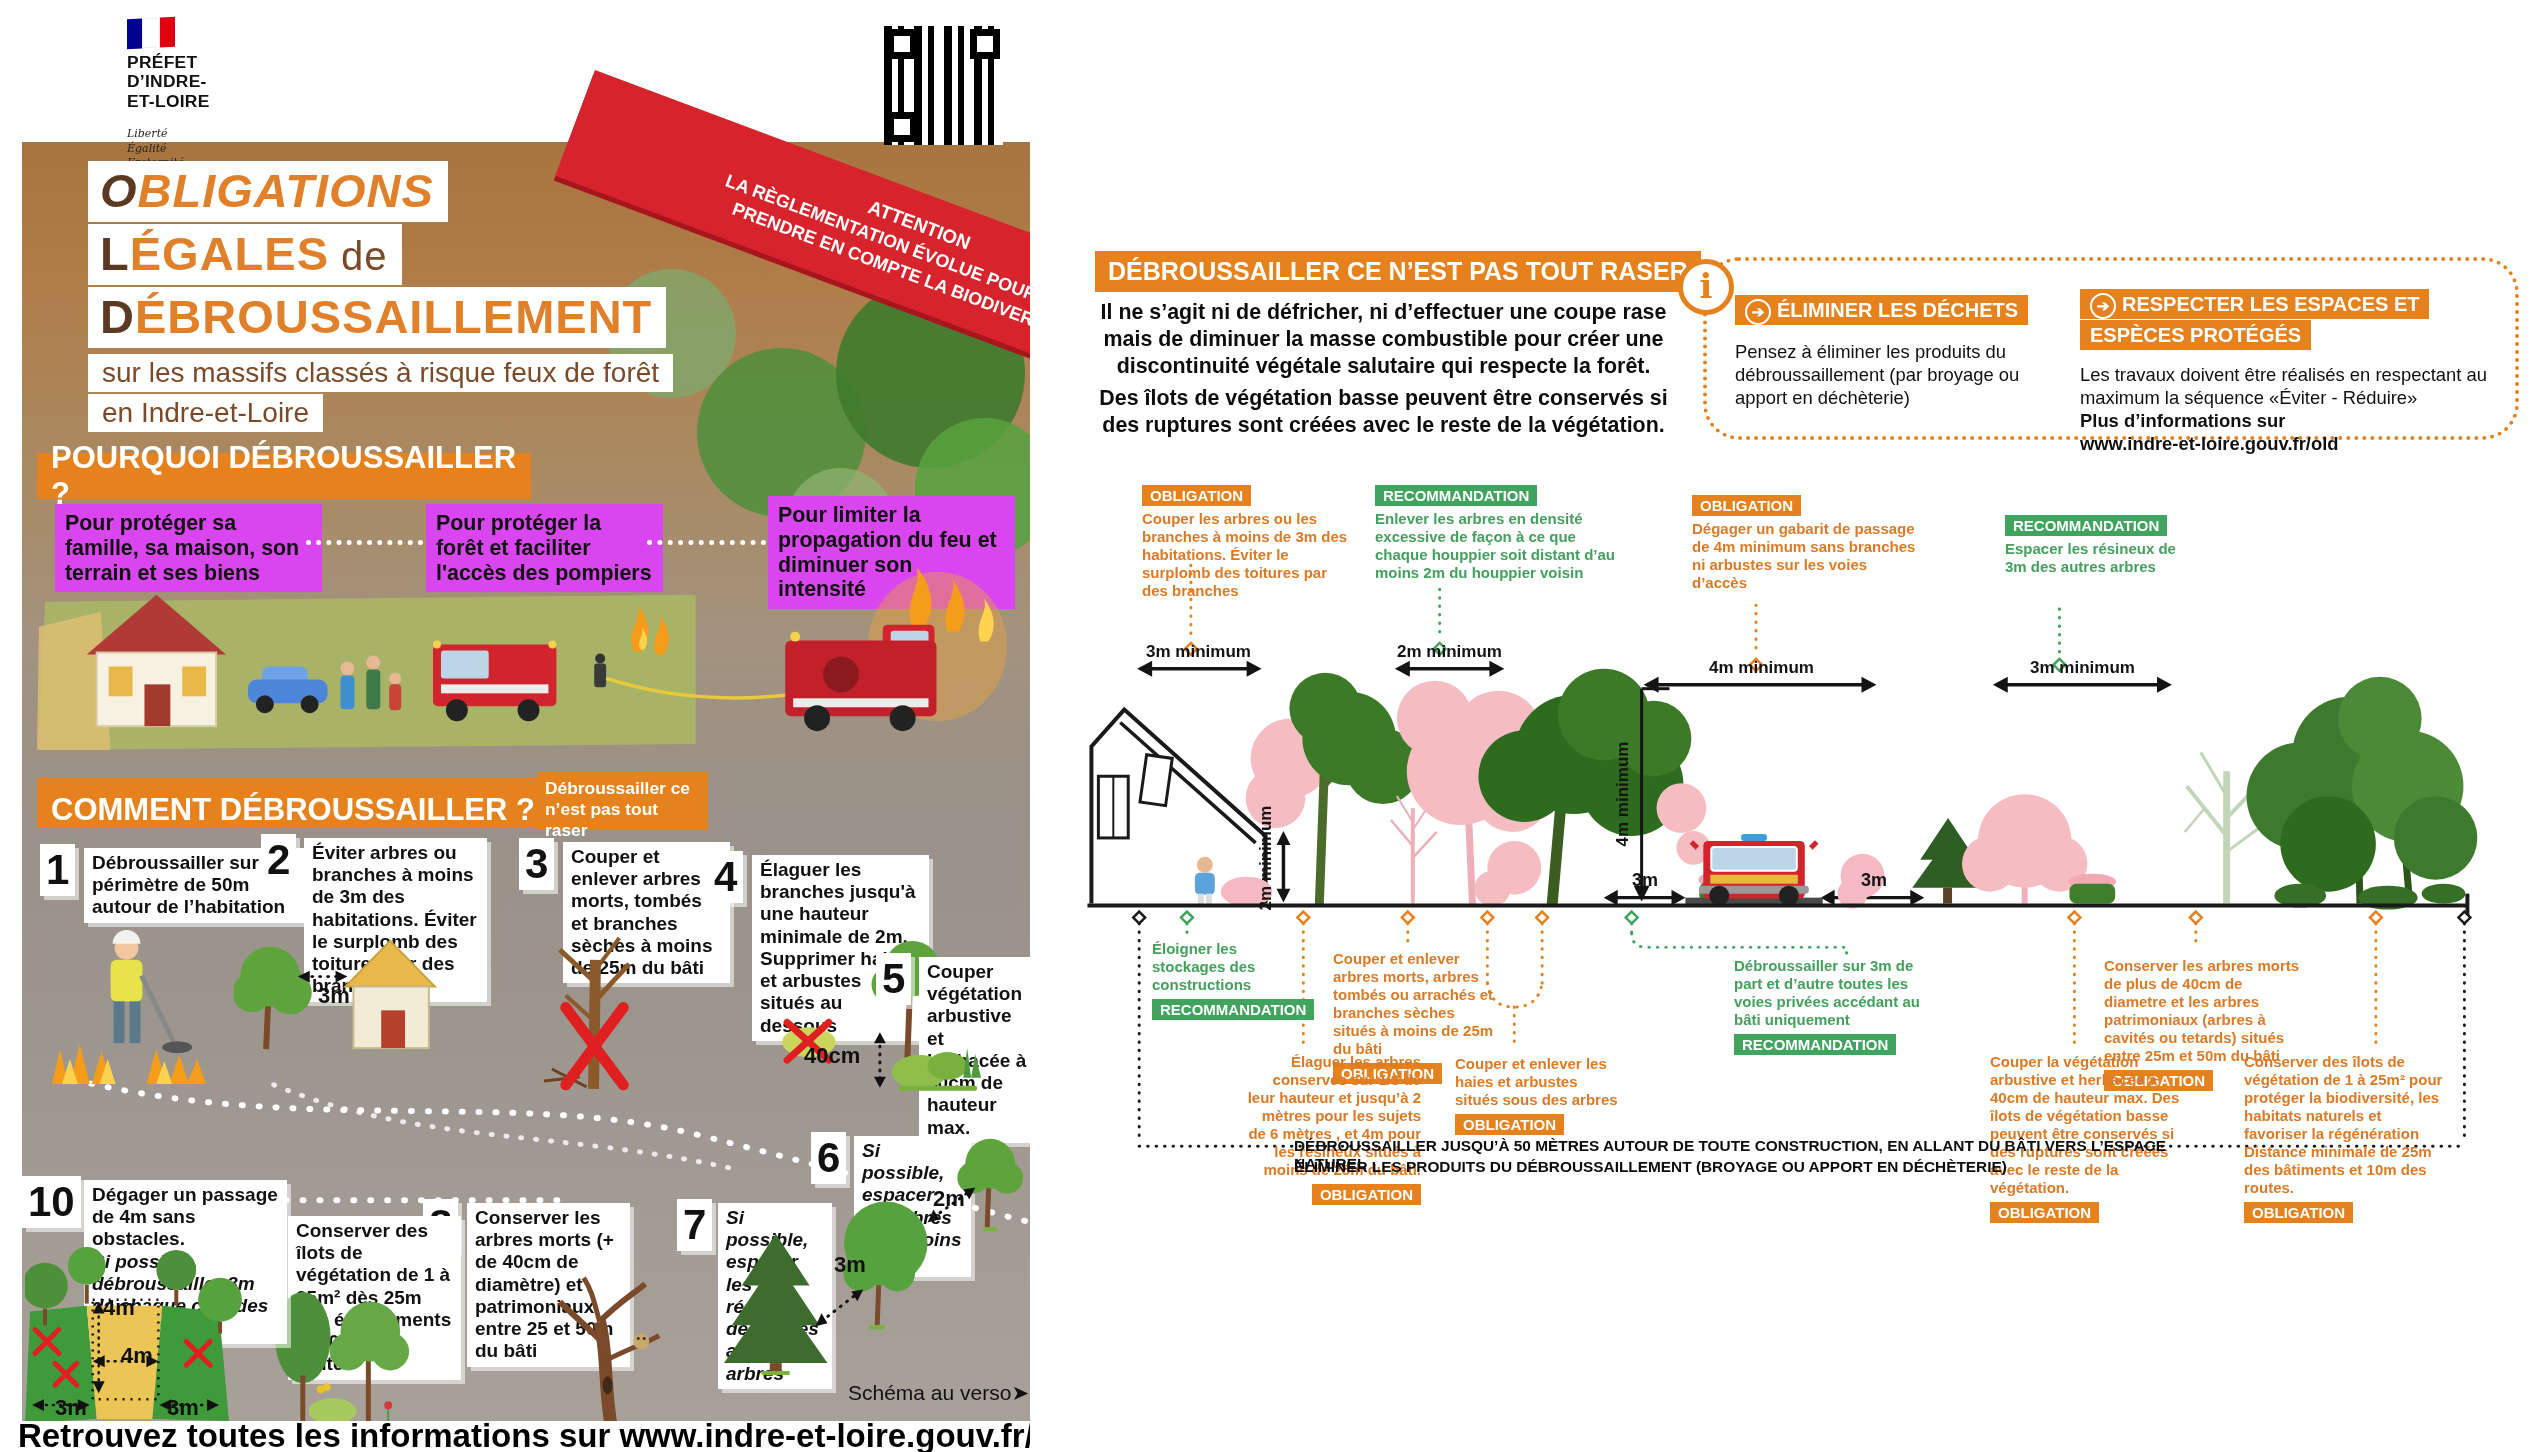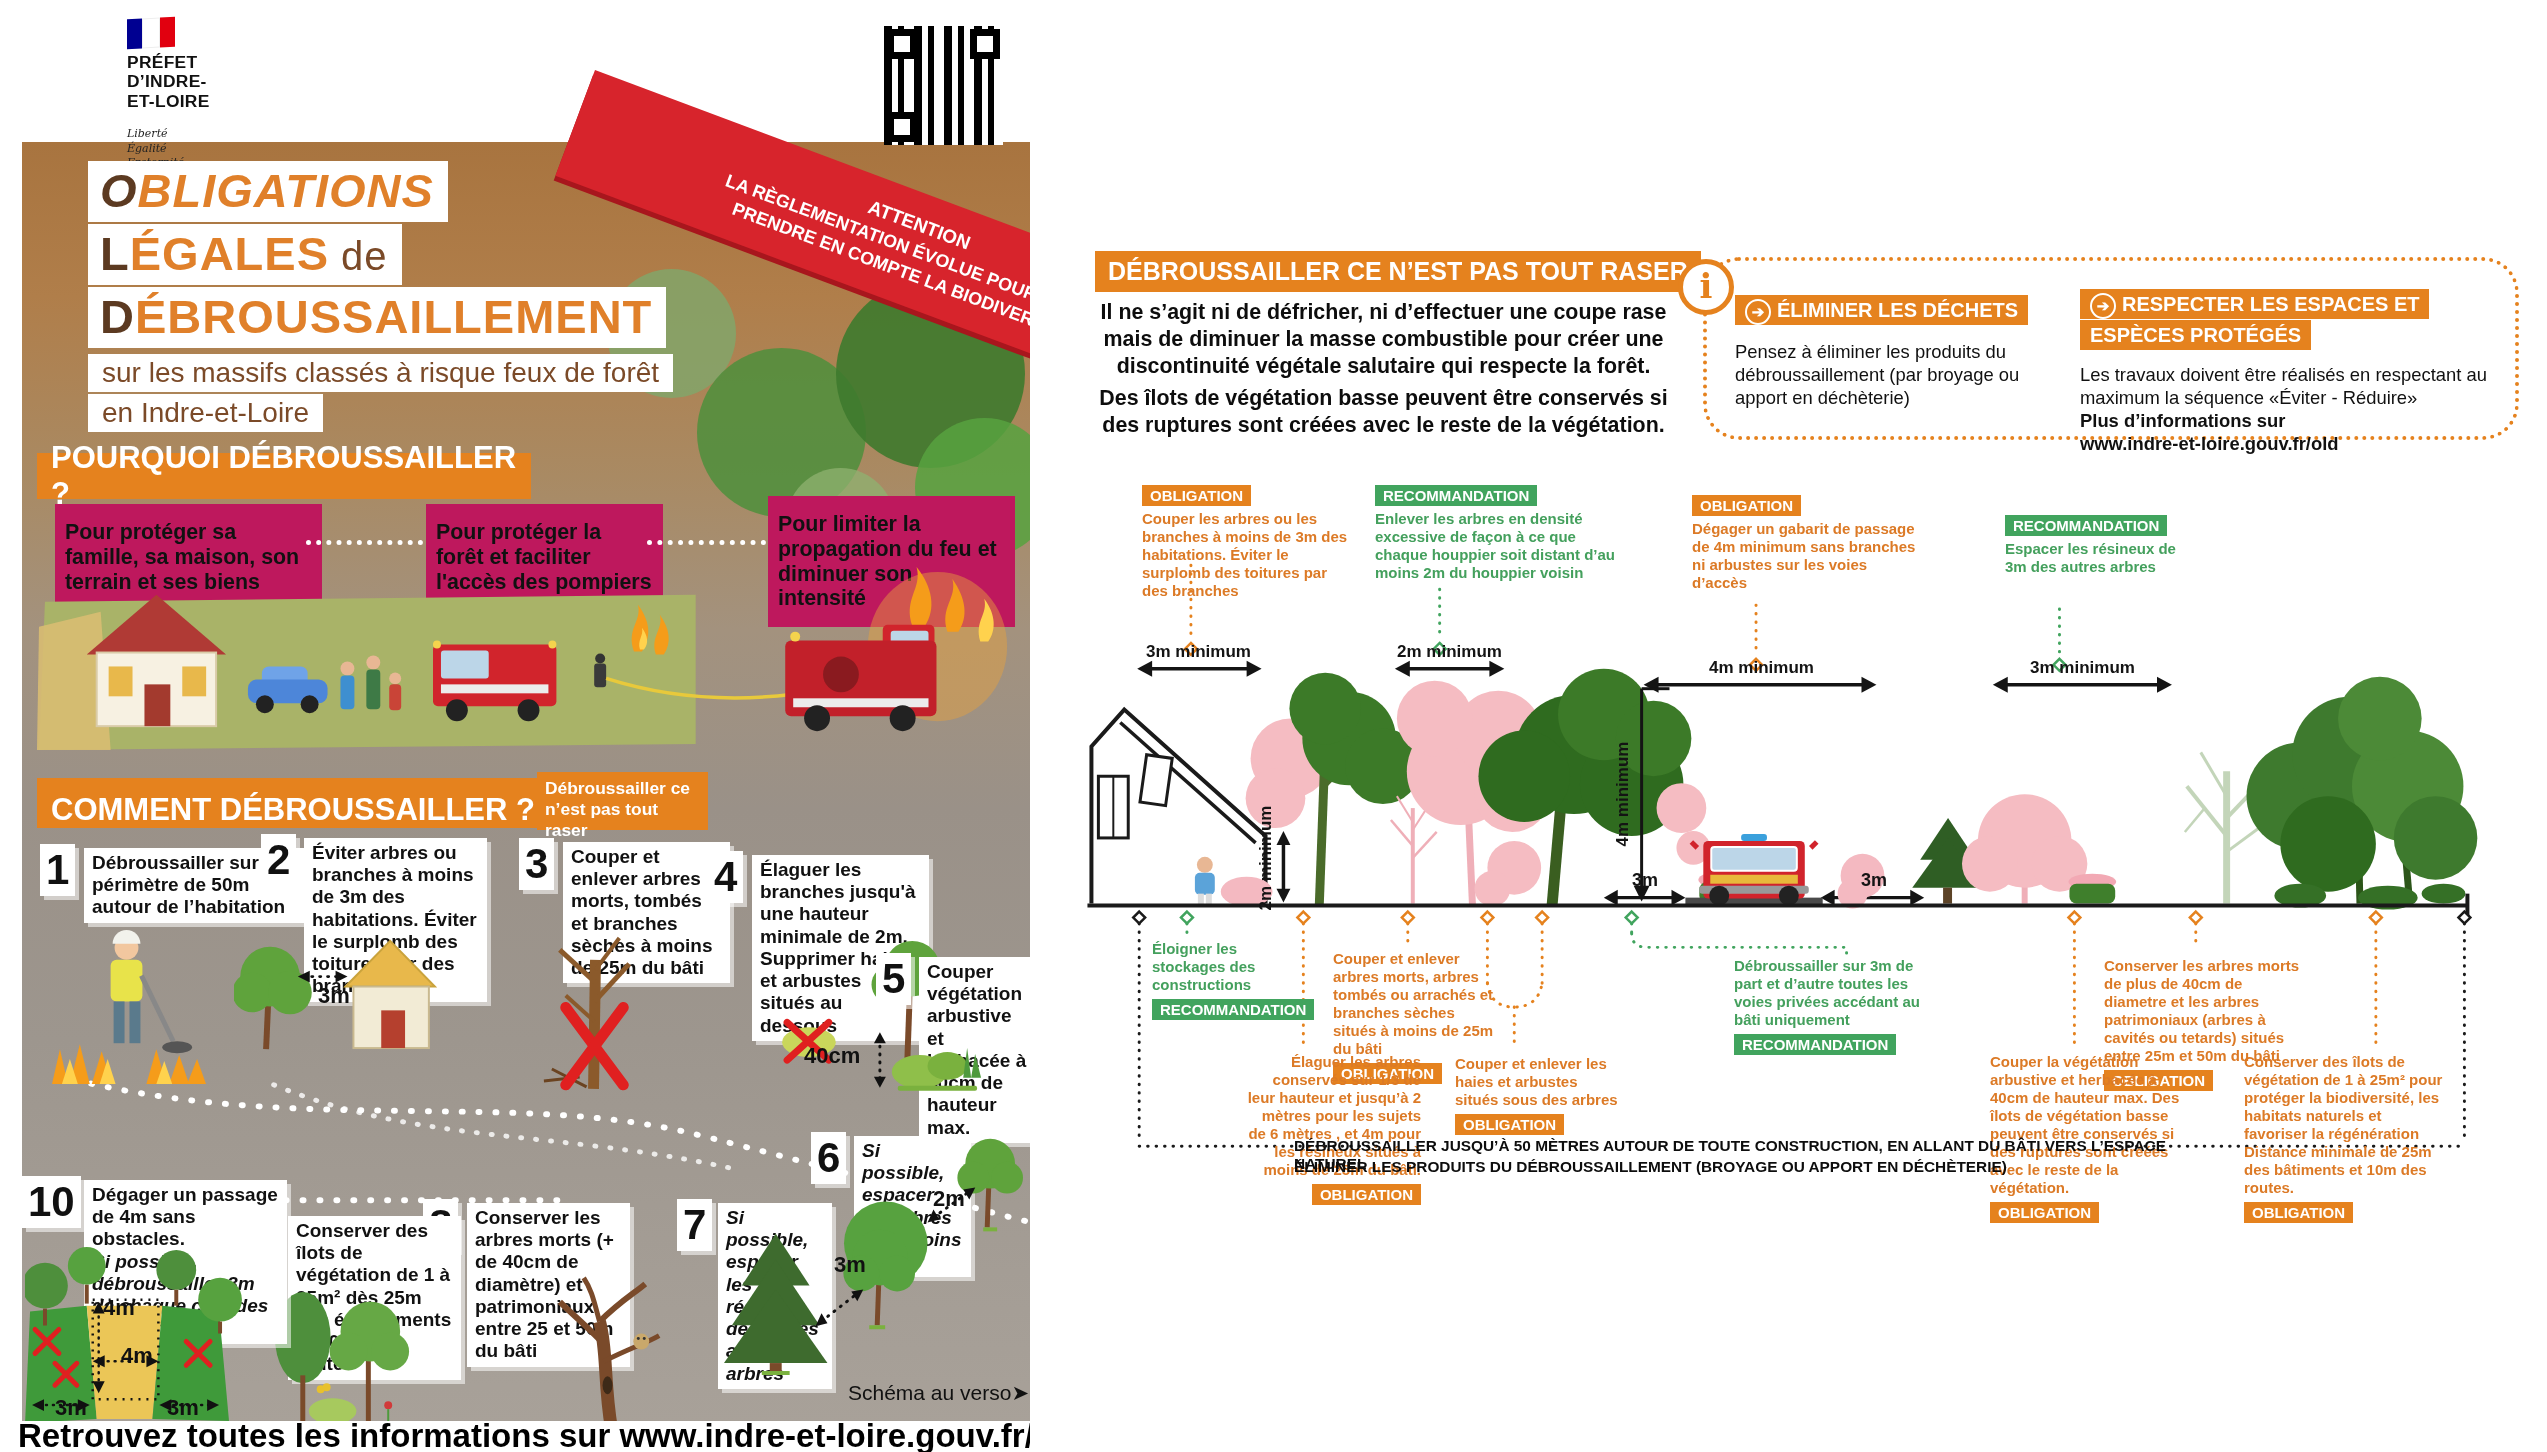--- a/index.html
+++ b/index.html
@@ -9,21 +9,21 @@
   
   #left-page{position:absolute;left:0;top:0;width:1030px;height:1453px;overflow:hidden;background:#fff;}
   #left-bg{position:absolute;left:22px;top:142px;width:1008px;height:1283px;
     background:linear-gradient(180deg,#a8743f 0%,#b07e4a 12%,#a98a63 26%,#a3927e 38%,#9a9188 52%,#9d968e 70%,#a49d95 88%,#a8a199 100%);}
   .title-line{display:inline-block;background:#fff;padding:2px 14px 4px 12px;font-weight:800;letter-spacing:1px;}
   .tfirst{color:#5c3a21;}
   .torange{color:#e0802a;}
   .tde{color:#7b4a28;font-weight:500;}
   .subline{display:inline-block;background:#fff;padding:3px 14px;color:#7b4a28;font-size:28px;font-weight:500;}
   .sec-banner{background:#e5821e;color:#fff;font-weight:800;font-size:31px;display:flex;align-items:center;padding-left:14px;}
-  .reason{background:#be185d;padding:16px 10px;font-weight:700;font-size:21.4px;line-height:1.16;}
+  .reason{background:#d946ef;padding:7px 10px;font-weight:700;font-size:21.4px;line-height:1.16;}
   .dotline{border-top:5px dotted #fff;height:0;}
   .num{background:#fff;color:#111;font-weight:900;font-size:42px;line-height:52px;text-align:center;
        padding:0 6px;box-shadow:4px 4px 0 rgba(255,255,255,.55);}
   .stept{background:#fff;padding:4px 8px;font-weight:700;font-size:19px;line-height:1.17;box-shadow:4px 4px 0 rgba(255,255,255,.55);}
   .stept i{font-weight:600;}
   .meas{font-weight:800;color:#111;font-size:22px;}
   .ribbon{position:absolute;left:595px;top:70px;width:716px;height:113px;background:#d7242c;
           transform:rotate(20.5deg);transform-origin:0 0;display:flex;flex-direction:column;justify-content:center;
           align-items:center;color:#fff;font-weight:800;text-align:center;box-shadow:0 5px 0 #a8161d;}
   .ribbon div{line-height:1.35;}

